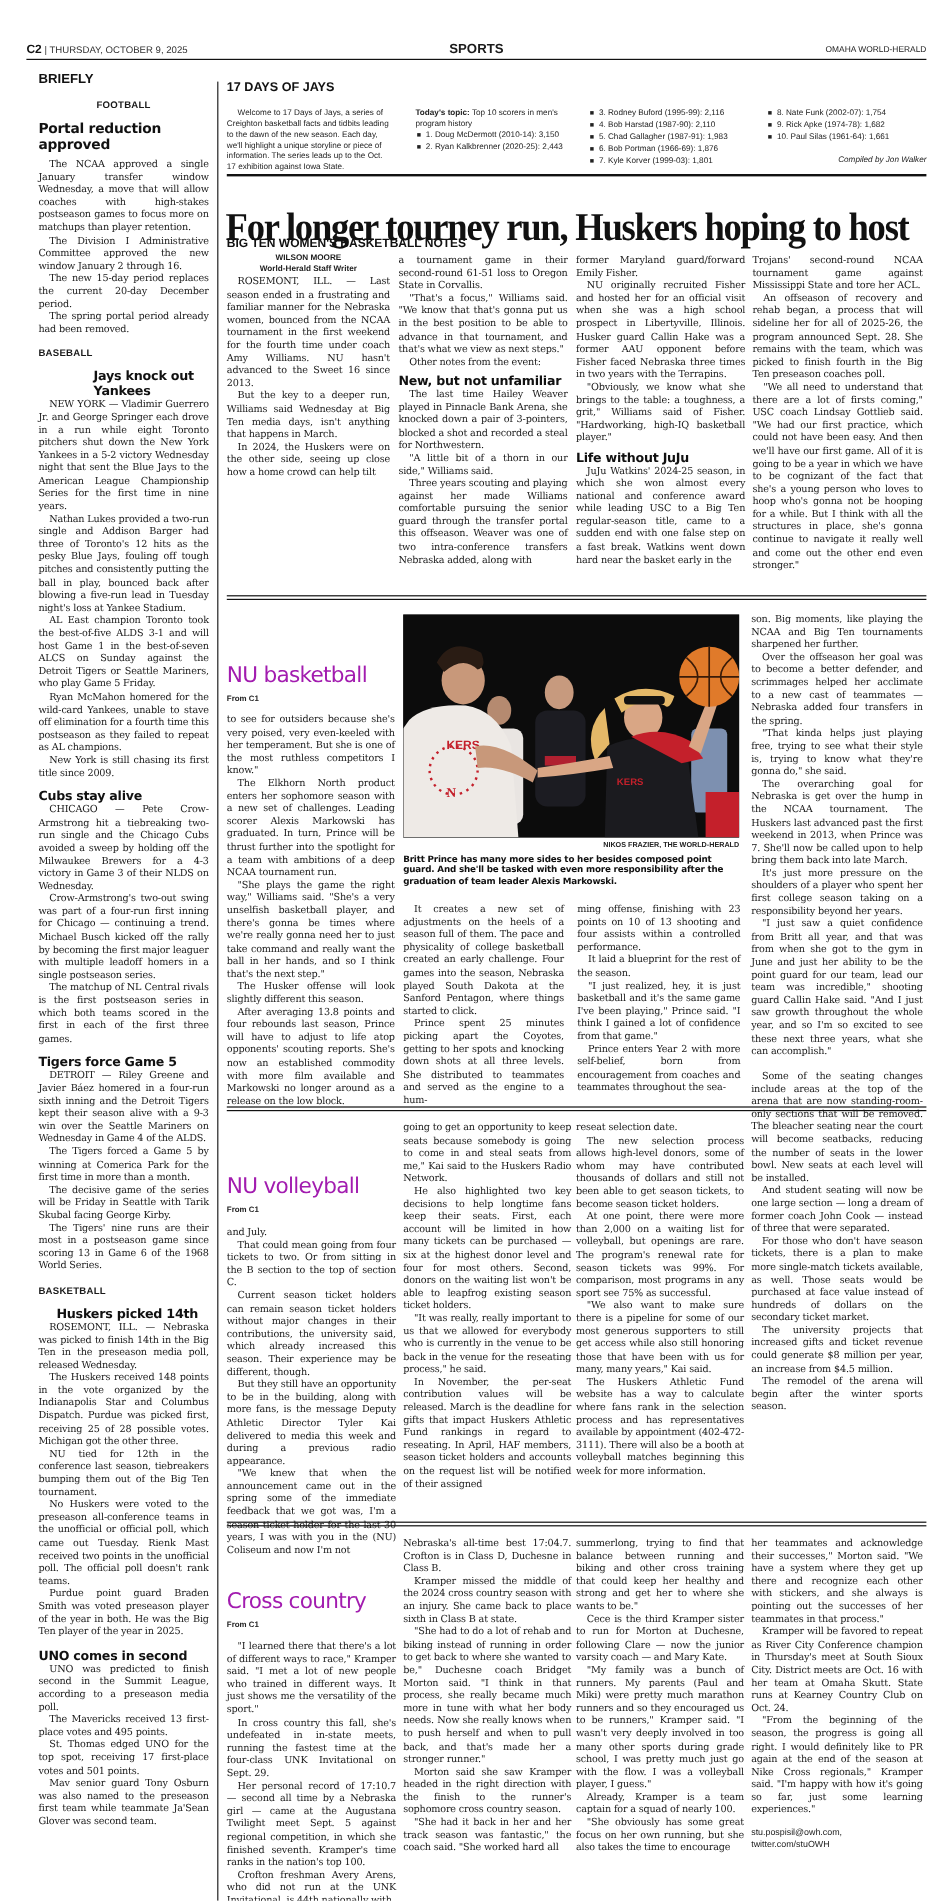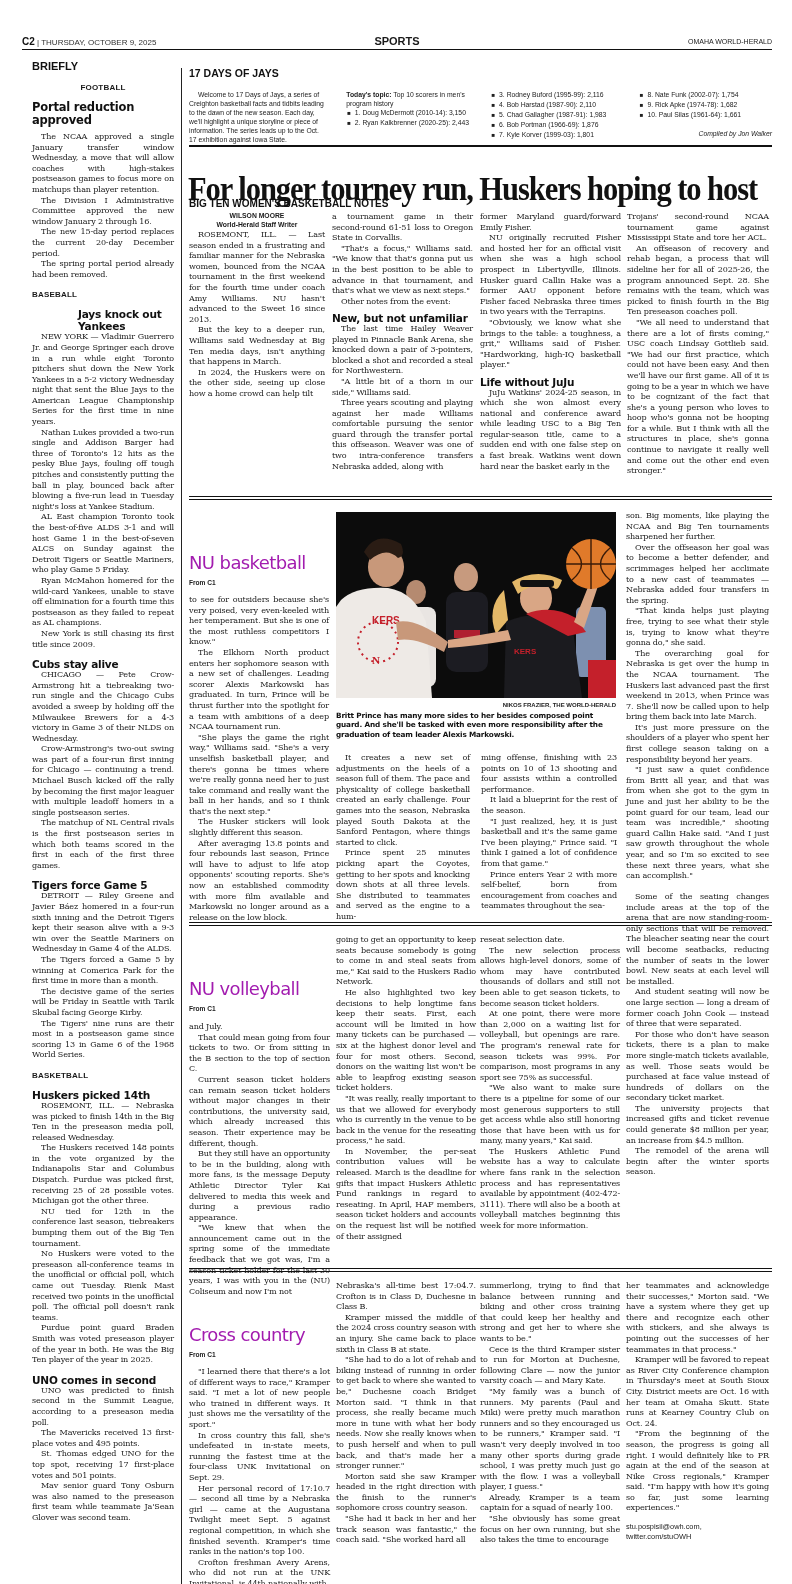--- a/index.html
+++ b/index.html
@@ -83,21 +83,21 @@
     <p>The matchup of NL Central rivals is the first postseason series in which both teams scored in the first in each of the first three games.</p>
   </div>
   <div class="brief-title subhead" style="margin-top:8px;">Tigers force Game 5</div>
   <div class="body-text">
     <p>DETROIT — Riley Greene and Javier Báez homered in a four-run sixth inning and the Detroit Tigers kept their season alive with a 9-3 win over the Seattle Mariners on Wednesday in Game 4 of the ALDS.</p>
     <p>The Tigers forced a Game 5 by winning at Comerica Park for the first time in more than a month.</p>
     <p>The decisive game of the series will be Friday in Seattle with Tarik Skubal facing George Kirby.</p>
     <p>The Tigers' nine runs are their most in a postseason game since scoring 13 in Game 6 of the 1968 World Series.</p>
   </div>
   <div class="brief-cat" style="margin-top:10px;">BASKETBALL</div>
-  <div class="brief-title" style="margin-top:9px;">Huskers picked 14th</div>
+  <div class="brief-title" style="margin-top:9px;margin-left:15px;">Huskers picked 14th</div>
   <div class="body-text">
     <p>ROSEMONT, ILL. — Nebraska was picked to finish 14th in the Big Ten in the preseason media poll, released Wednesday.</p>
     <p>The Huskers received 148 points in the vote organized by the Indianapolis Star and Columbus Dispatch. Purdue was picked first, receiving 25 of 28 possible votes. Michigan got the other three.</p>
     <p>NU tied for 12th in the conference last season, tiebreakers bumping them out of the Big Ten tournament.</p>
     <p>No Huskers were voted to the preseason all-conference teams in the unofficial or official poll, which came out Tuesday. Rienk Mast received two points in the unofficial poll. The official poll doesn't rank teams.</p>
     <p>Purdue point guard Braden Smith was voted preseason player of the year in both. He was the Big Ten player of the year in 2025.</p>
   </div>
   <div class="brief-title subhead" style="margin-top:8px;">UNO comes in second</div>
   <div class="body-text">
     <p>UNO was predicted to finish second in the Summit League, according to a preseason media poll.</p>
@@ -183,21 +183,21 @@
 
 <div class="abs hrule-double" style="left:189px; top:496px; width:583px;"></div>
 
 <div class="abs" style="left:189px; top:509px; width:140px;">
   <div class="section-title">NU basketball</div>
   <div class="from-c1" style="margin-top:6px;">From C1</div>
   <div class="body-text" style="margin-top:9px;">
     <p class="noindent">to see for outsiders because she's very poised, very even-keeled with her temperament. But she is one of the most ruthless competitors I know."</p>
     <p>The Elkhorn North product enters her sophomore season with a new set of challenges. Leading scorer Alexis Markowski has graduated. In turn, Prince will be thrust further into the spotlight for a team with ambitions of a deep NCAA tournament run.</p>
     <p>"She plays the game the right way," Williams said. "She's a very unselfish basketball player, and there's gonna be times where we're really gonna need her to just take command and really want the ball in her hands, and so I think that's the next step."</p>
-    <p>The Husker stickers will look slightly different this season.</p>
+    <p>The Husker offense will look slightly different this season.</p>
     <p>After averaging 13.8 points and four rebounds last season, Prince will have to adjust to life atop opponents' scouting reports. She's now an established commodity with more film available and Markowski no longer around as a release on the low block.</p>
   </div>
 </div>
 
 <div class="abs photo" style="left:336px; top:512px; width:280px; height:186px;">
   <svg width="280" height="186" viewBox="0 0 280 186">
     <rect width="280" height="186" fill="#0c0c0c"></rect>
 
     <ellipse cx="130" cy="65" rx="12" ry="14" fill="#c79a7e"></ellipse>
     <rect x="110" y="80" width="42" height="80" rx="10" fill="#1c1c22"></rect>

